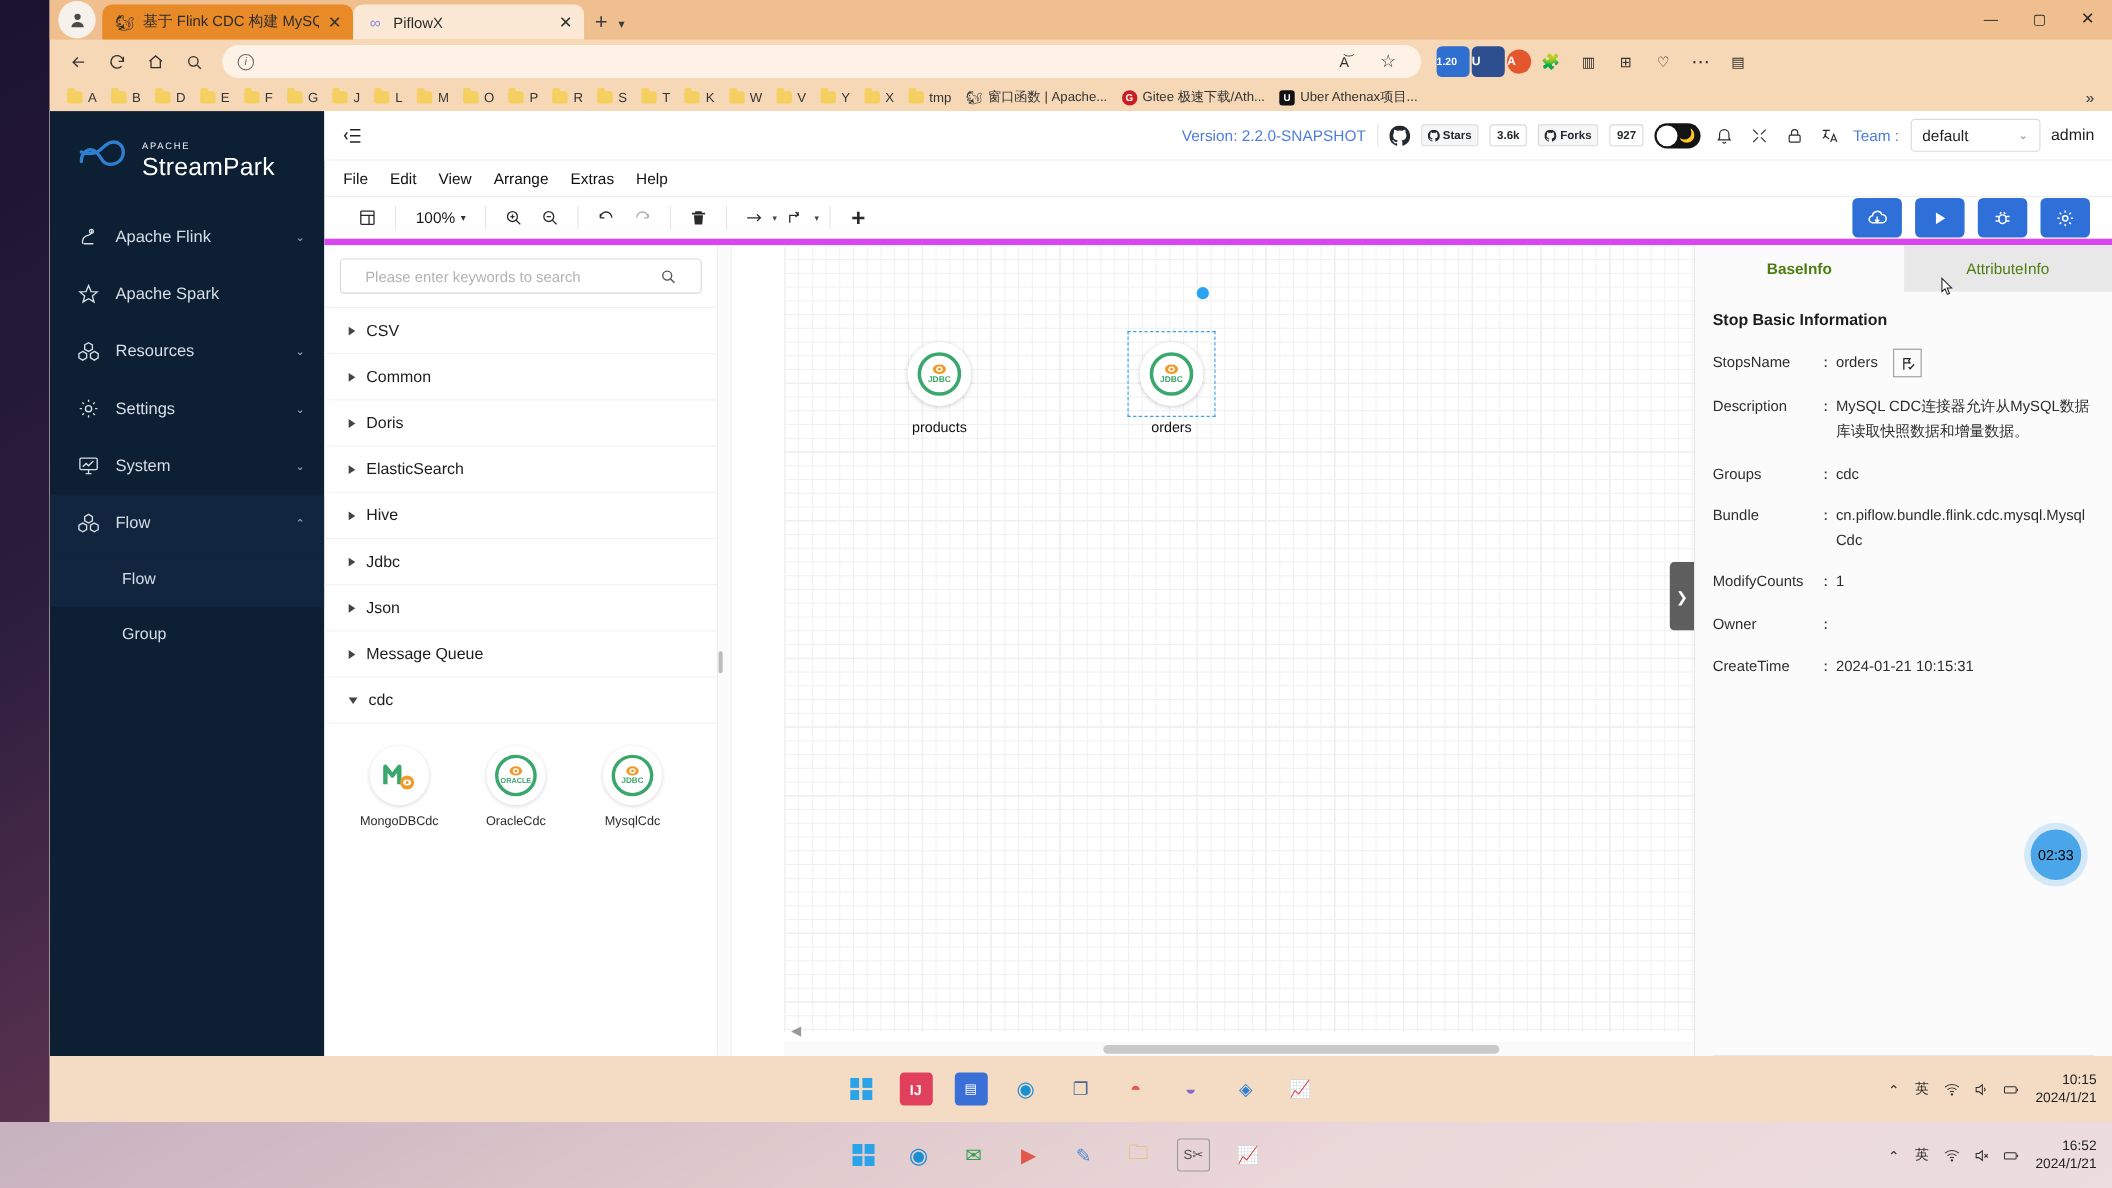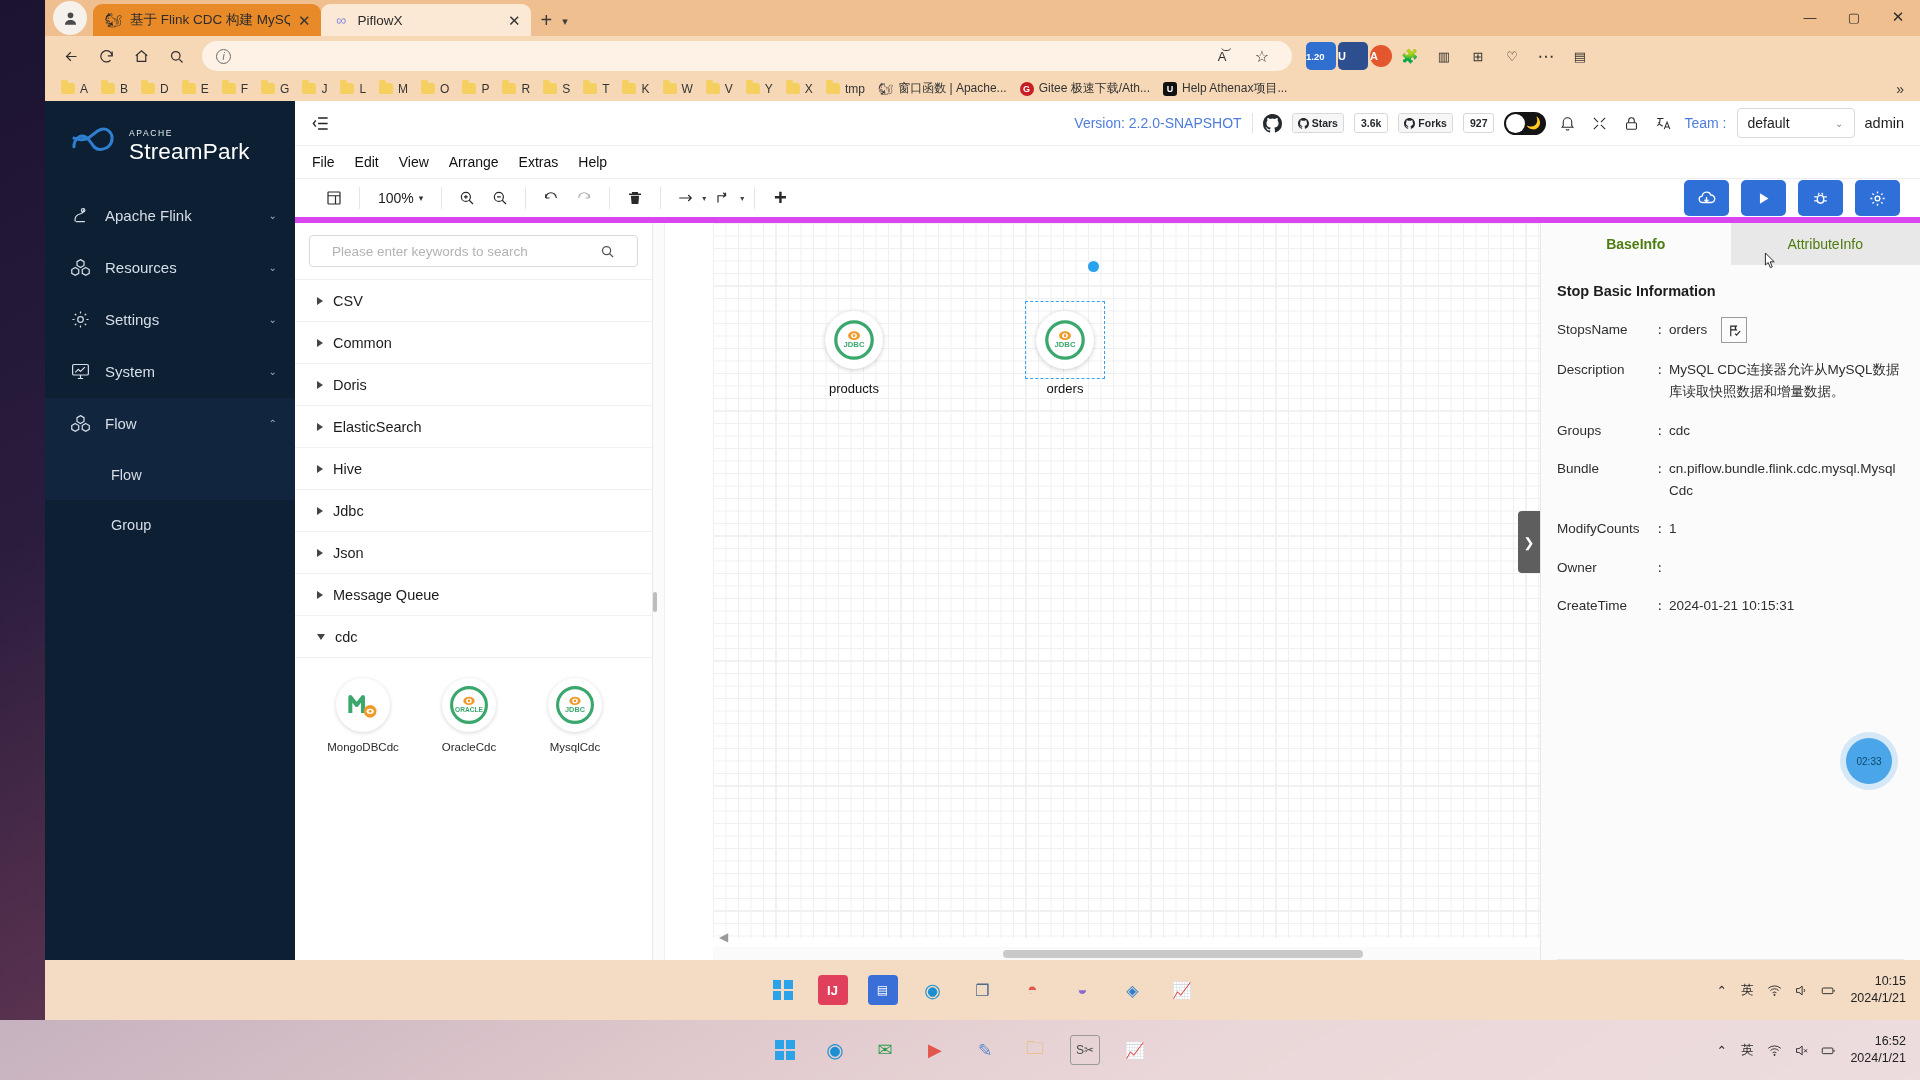--- a/index.html
+++ b/index.html
@@ -260,22 +260,22 @@
   #info-body { padding: 18px 16px 0 16px; flex:1 1 auto; overflow:hidden;}
   #info-title { font-size: 14.5px; font-weight:bold; color:#1d1d1d; margin-bottom: 18px;}
   .inf-row { display:flex; margin-bottom: 16px; font-size: 13.5px; color:#2e2e2e; line-height: 1.65;}
   .inf-k { width: 96px; flex:0 0 96px; color:#2e2e2e; }
   .inf-colon { width: 16px; flex:0 0 16px; }
   .inf-v { flex:1 1 auto; word-break: break-word; }
   .inf-row.mid { align-items:center; }
   #rename-btn { width: 26px; height:26px; border:1px solid #9a9a9a; display:flex; align-items:center; justify-content:center; margin-left:14px;}
   #info-divider { height:1px; background:#e8e8e8; margin: 8px 16px 0 16px;}
   #timer-bubble {
-    position:absolute; right: 28px; bottom: 176px; width: 46px; height:46px; border-radius:50%;
-    background:#4aa6e8; color:#0c4a6e; font-size:10px; display:flex; align-items:center; justify-content:center;
+    position:absolute; right: 28px; bottom: 160px; width: 46px; height:46px; border-radius:50%;
+    background:#4aa6e8; color:#000000; font-size:13px; display:flex; align-items:center; justify-content:center;
     box-shadow: 0 0 0 6px rgba(74,166,232,.22);
   }
 
   
   #taskbar-inner {
     position:absolute; left: 45px; top: 960px; width: 1875px; height: 60px;
     background:#f4dcc4; display:flex; align-items:center;
   }
   #taskbar-outer {
     position:absolute; left: 0px; top: 1020px; width: 1920px; height: 60px;
@@ -465,21 +465,21 @@
       <div class="bm">
           <span class="favicon" style="font-size:12px;">🐿</span>
           <span class="lbl">窗口函数 | Apache...</span>
         </div>
       <div class="bm">
           <span class="dot-ico" style="background:#c71d23;">G</span>
           <span class="lbl">Gitee 极速下载/Ath...</span>
         </div>
       <div class="bm">
           <span class="dot-ico" style="background:#111;border-radius:3px;">U</span>
-          <span class="lbl">Help Athenax项目...</span>
+          <span class="lbl">Uber Athenax项目...</span>
         </div>
       <div id="bm-overflow">»</div>
     </div>
 
     <div id="app">
 
       <div id="sp-sidebar">
         <div id="sp-logo">
           <span class="mark">
             <svg viewBox="0 0 60 40">
@@ -495,20 +495,29 @@
         <div class="sp-item">
           <span class="sp-ico">
               <svg viewBox="0 0 24 24">
                 <path d="M6 19c-1-5 2-8 6-9 3-1 4-3 3-5"></path>
                 <circle cx="15" cy="6" r="2"></circle>
                 <path d="M7 19h10"></path>
               </svg>
             </span>
           <span class="sp-label">Apache Flink</span>
           <span class="sp-caret">⌄</span>
+        </div>
+        <div class="sp-item">
+          <span class="sp-ico">
+              <svg viewBox="0 0 24 24">
+                <path d="M12 3l2.6 6.2 6.4.4-5 4.2 1.7 6.2L12 16.6 6.3 20l1.7-6.2-5-4.2 6.4-.4z"></path>
+              </svg>
+            </span>
+          <span class="sp-label">Apache Spark</span>
+          <span class="sp-caret"></span>
         </div>
         <div class="sp-item">
           <span class="sp-ico">
               <svg viewBox="0 0 24 24">
                 <path d="M12 3l4 2.3v4.4L12 12 8 9.7V5.3z"></path>
                 <path d="M6 12l4 2.3v4.4L6 21l-4-2.3v-4.4z"></path>
                 <path d="M18 12l4 2.3v4.4L18 21l-4-2.3v-4.4z"></path>
               </svg>
             </span>
           <span class="sp-label">Resources</span>

